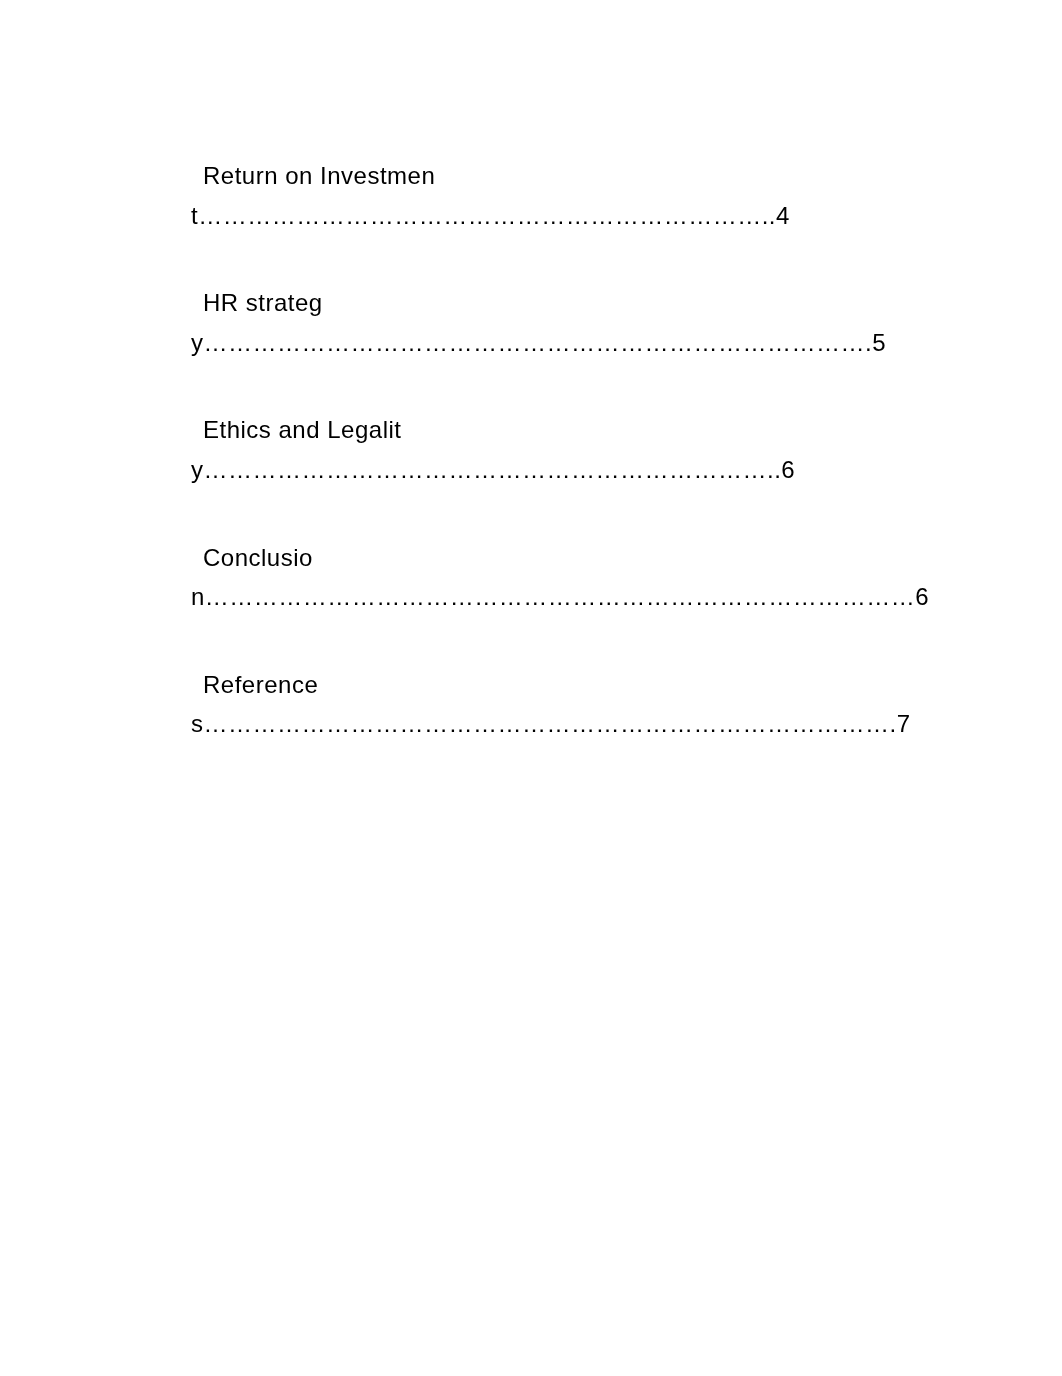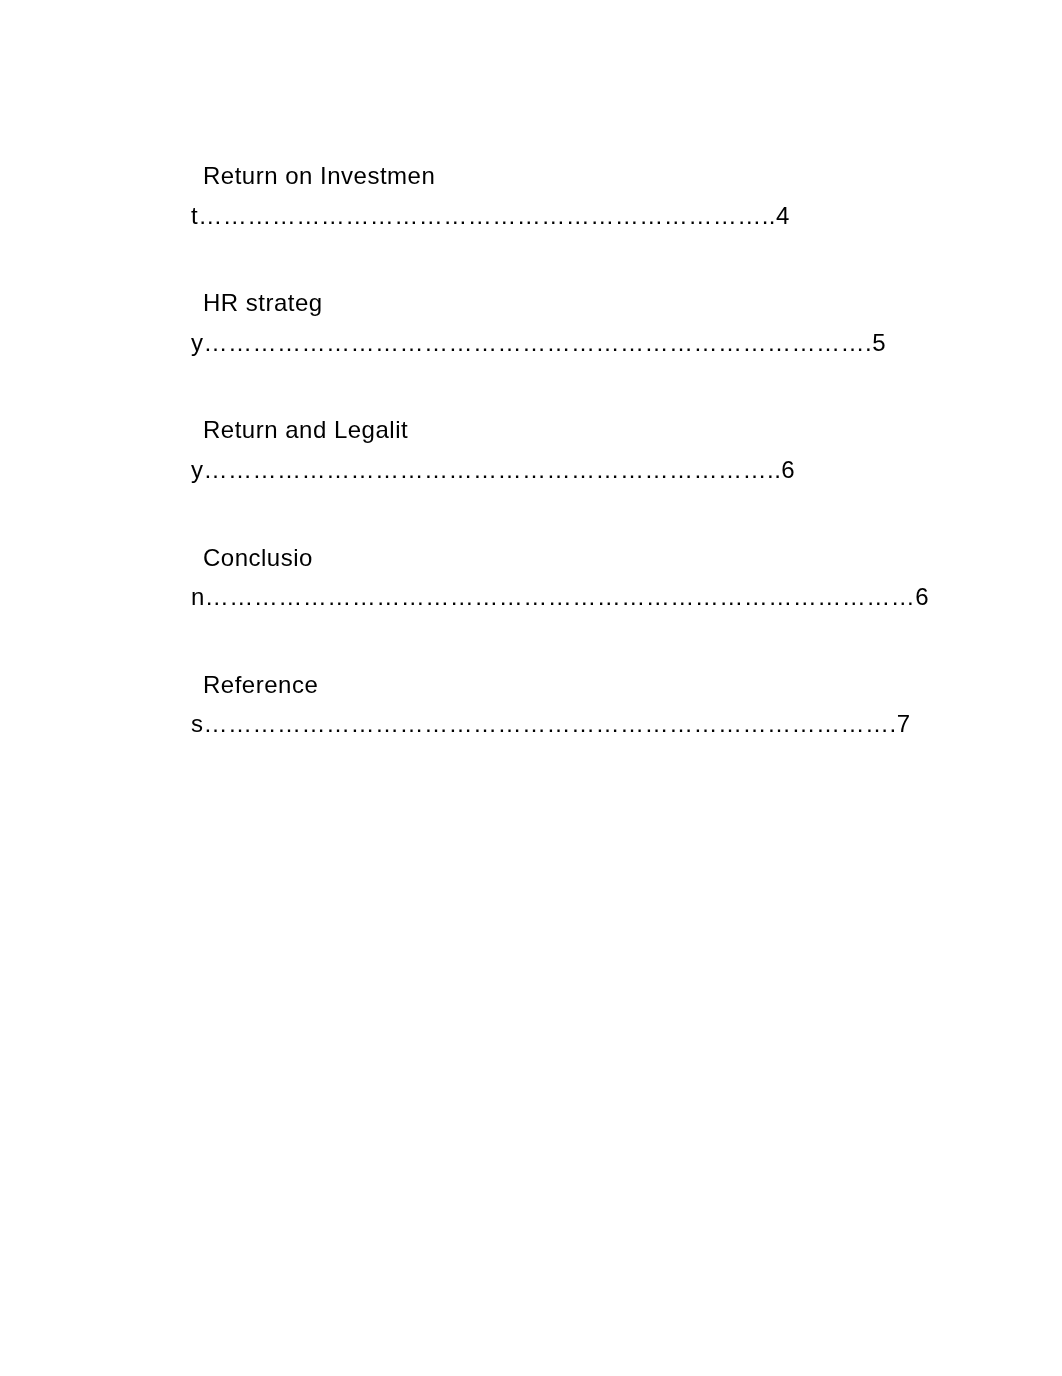--- a/index.html
+++ b/index.html
@@ -28,21 +28,21 @@
 
 <div class="toc-entry">
   <span>Return on Investment……………………………………………………………..4</span>
 </div>
 
 <div class="toc-entry">
   <span>HR strategy……………………………………………………………………….5</span>
 </div>
 
 <div class="toc-entry">
-  <span>Return and Legality……………………………………………………………..6</span>
+  <span>Ethics and Legality……………………………………………………………..6</span>
 </div>
 
 <div class="toc-entry">
   <span>Conclusion……………………………………………………………………………6</span>
 </div>
 
 <div class="toc-entry">
   <span>References………………………………………………………………………….7</span>
 </div>
 

